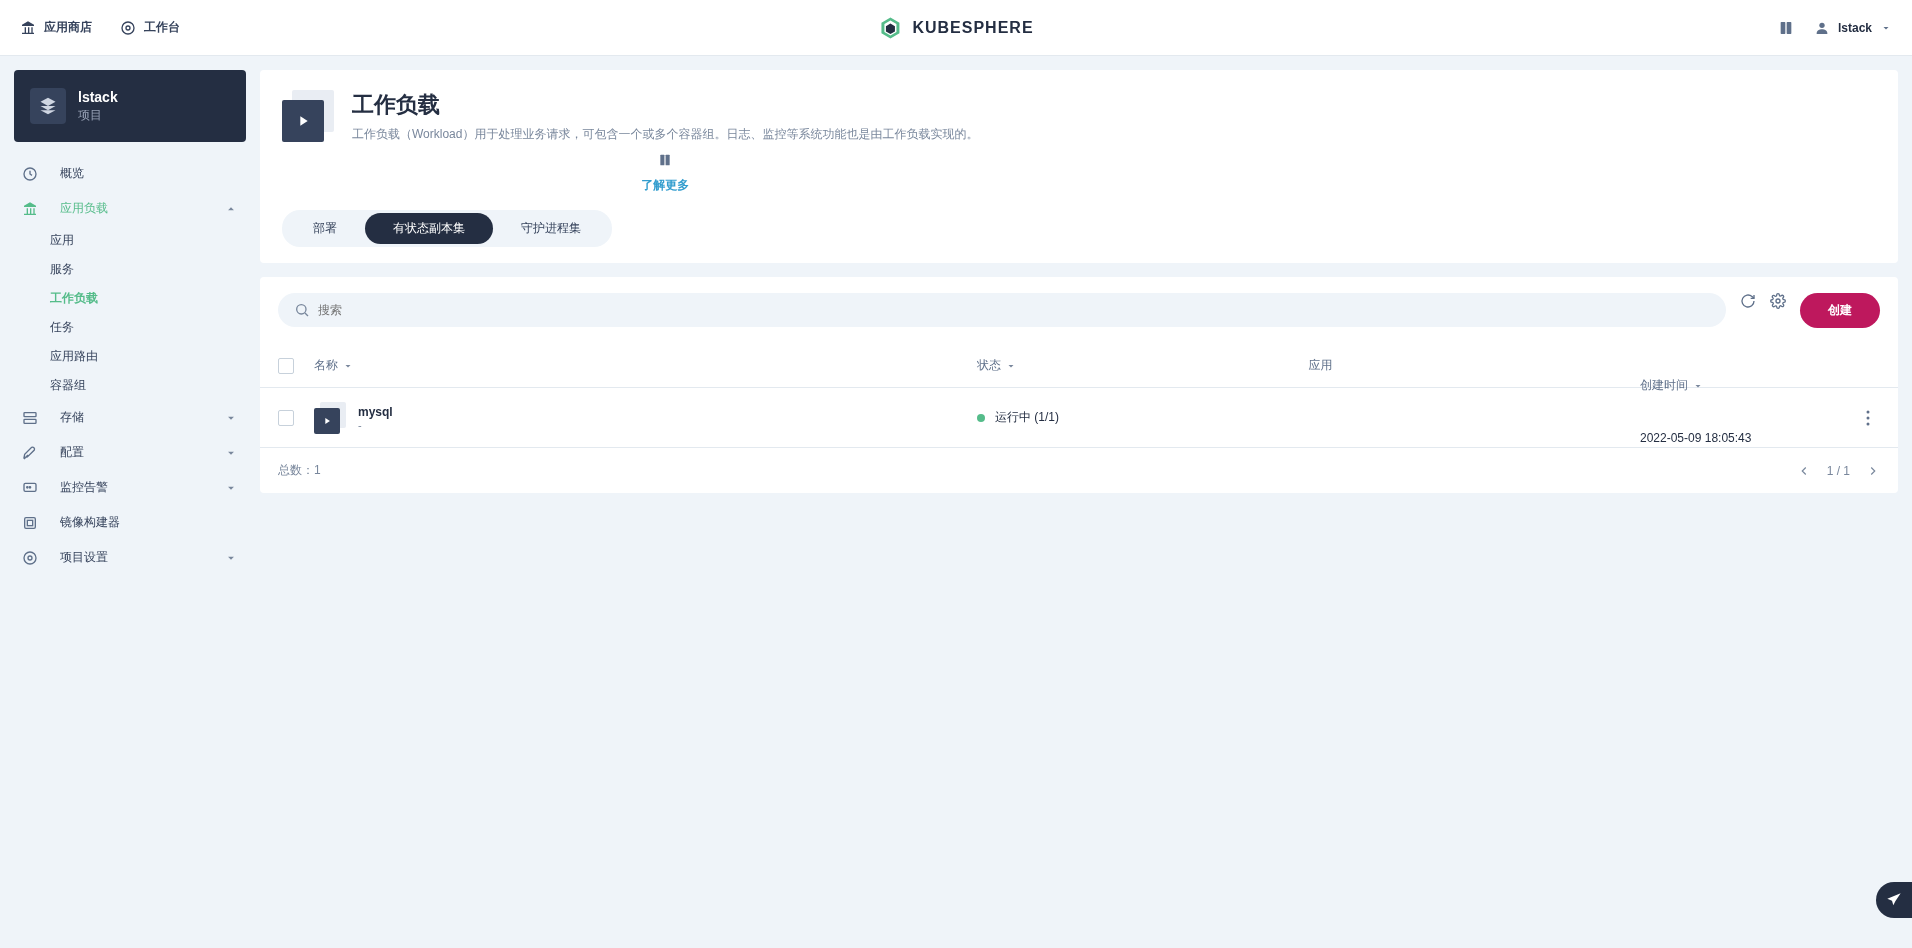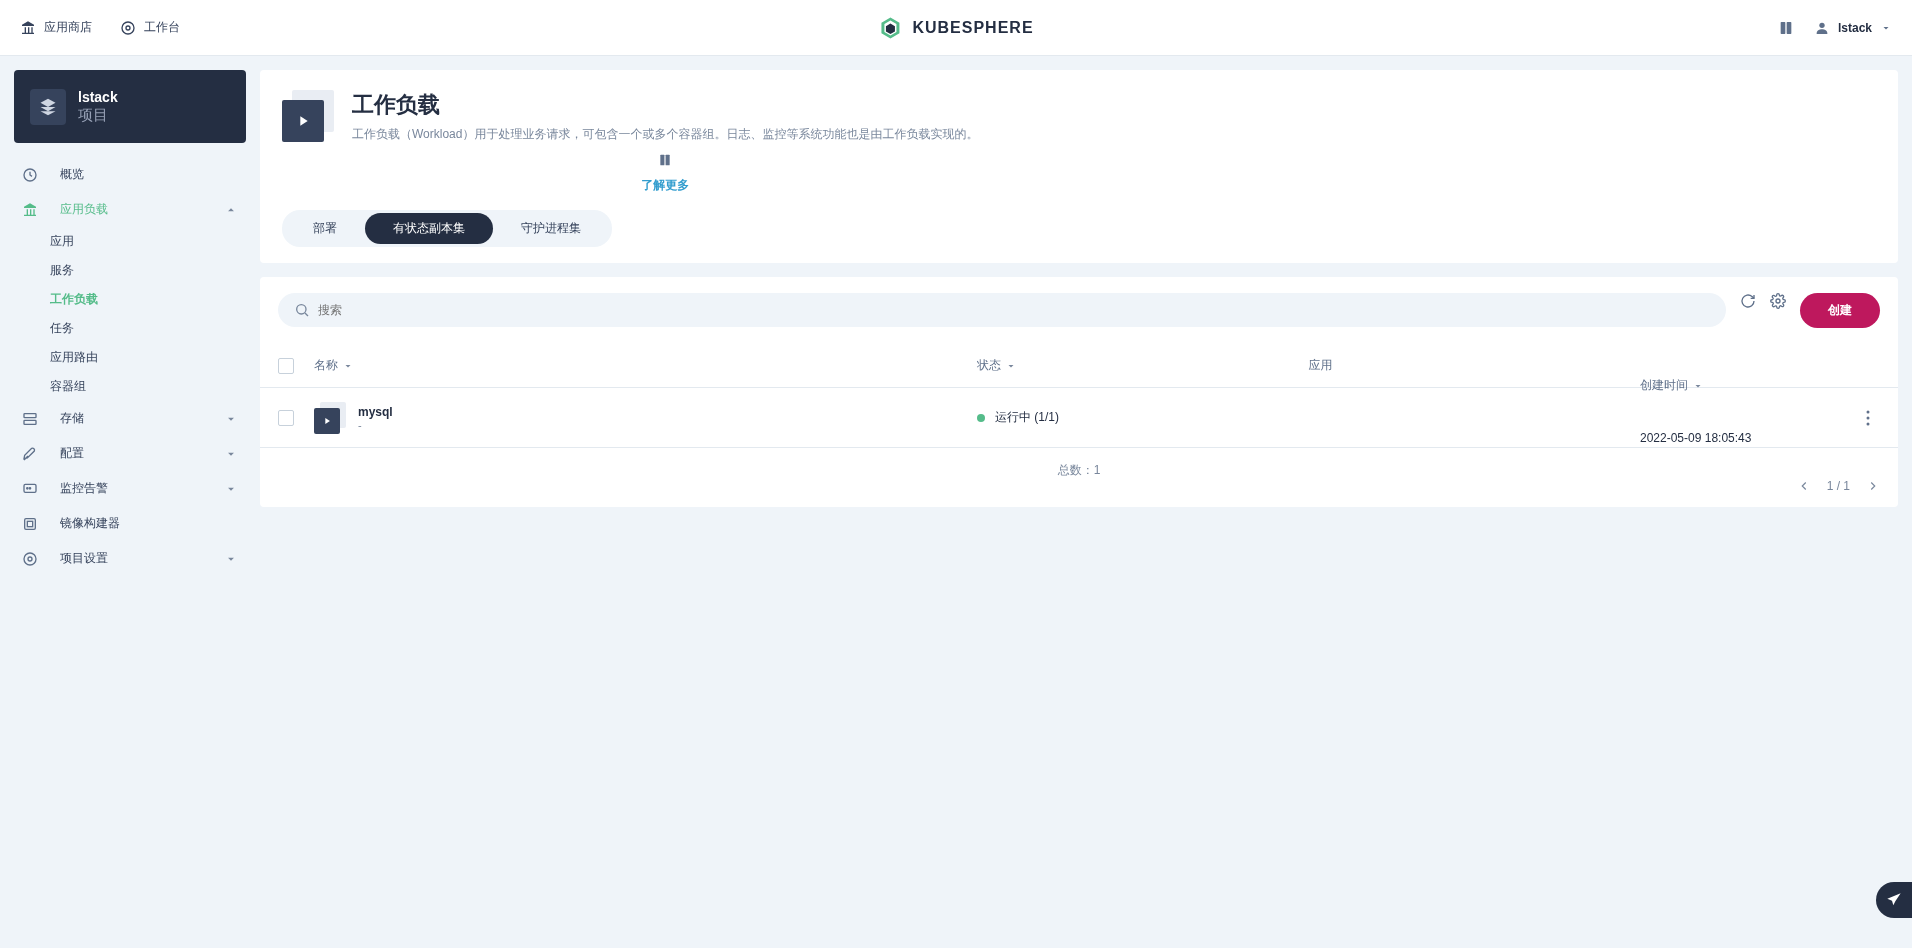--- a/index.html
+++ b/index.html
@@ -1,36 +1,36 @@
 <!DOCTYPE html>
 <html><head>
 <meta charset="utf-8">
 <style>
 * { margin:0; padding:0; box-sizing:border-box; }
 body { font-family:-apple-system,BlinkMacSystemFont,"Segoe UI","PingFang SC","Microsoft YaHei",sans-serif; background:#eff4f9; color:#242e42; font-size:12px; }
 .header { height:56px; background:#fff; border-bottom:1px solid #e3e9ef; display:flex; align-items:center; justify-content:space-between; padding:0 20px; position:relative; }
 .header-left { display:flex; align-items:center; gap:28px; }
-.header-link { display:flex; align-items:center; gap:8px; color:#36435c; font-weight:400; cursor:pointer; }
+.header-link { display:flex; align-items:center; gap:8px; color:#36435c; font-weight:700; cursor:pointer; }
 .header-link .hic { width:16px; height:16px; display:inline-flex; align-items:center; justify-content:center; color:#36435c; }
 .header-center { position:absolute; left:50%; transform:translateX(-50%); display:flex; align-items:center; gap:10px; }
 .header-center .logo-mark { width:24px; height:24px; }
 .header-center .logo-text { font-weight:700; font-size:16px; letter-spacing:1px; color:#242e42; }
 .header-right { display:flex; align-items:center; gap:20px; }
 .header-right .ic { width:16px; height:16px; color:#5f708a; }
 .user-block { display:flex; align-items:center; gap:8px; cursor:pointer; }
 .user-block .uname { font-weight:600; color:#242e42; }
 .user-block .caret { width:12px; height:12px; color:#5f708a; }
 
 .layout { display:flex; align-items:flex-start; padding:14px; gap:14px; }
 .sidebar { width:232px; flex-shrink:0; }
 .project-card { background:#242e42; border-radius:4px; padding:18px 16px; display:flex; align-items:center; gap:12px; margin-bottom:14px; }
 .project-card .pic { width:36px; height:36px; border-radius:4px; background:#36435c; display:flex; align-items:center; justify-content:center; }
 .project-card .pic svg{width:20px;height:20px;}
 .project-card .ptitle { color:#fff; font-weight:700; font-size:14px; line-height:1.3; }
-.project-card .psub { color:#96a0b5; font-size:15px; }
+.project-card .psub { color:#96a0b5; font-size:12px; }
 
 .nav-item { display:flex; align-items:center; gap:22px; padding:9px 8px; border-radius:4px; cursor:pointer; color:#36435c; font-weight:400; }
 .nav-item .nic { width:16px; height:16px; display:inline-flex; align-items:center; justify-content:center; color:#5f708a; }
 .nav-item.active { color:#55bc8a; }
 .nav-item.active .nic { color:#55bc8a; }
 .nav-item .exp { margin-left:auto; width:14px; height:14px; color:#79879c; }
 .nav-sub { padding-left:32px; display:flex; flex-direction:column; }
 .nav-sub-item { padding:6px 4px; color:#36435c; cursor:pointer; font-weight:400; }
 .nav-sub-item.active { color:#55bc8a; font-weight:600; }
 
@@ -74,21 +74,21 @@
 .row-icon { width:32px; height:32px; position:relative; }
 .row-icon .r1{width:26px;height:26px;background:#e9edf3;border-radius:2px;position:absolute;top:0;left:6px;}
 .row-icon .r2{width:26px;height:26px;background:#36435c;border-radius:2px;position:absolute;top:6px;left:0;display:flex;align-items:center;justify-content:center;}
 .row-icon .r2 svg{width:10px;height:10px;fill:#fff;}
 .row-name-text .n1 { font-weight:700; font-size:12px; color:#242e42; }
 .row-name-text .n2 { color:#79879c; font-size:11px; }
 .status-dot { width:8px; height:8px; border-radius:50%; background:#55bc8a; display:inline-block; margin-right:6px; }
 .more-btn { width:24px; height:24px; display:flex; align-items:center; justify-content:center; cursor:pointer; margin-left:auto; }
 .more-btn svg{width:4px;height:16px;}
 
-.footer { display:flex; align-items:center; padding:14px 18px; color:#79879c;flex-direction:column; }
+.footer { display:flex; align-items:center; padding:14px 18px; color:#79879c; }
 .footer .pg { margin-left:auto; display:flex; align-items:center; gap:16px; }
 .footer .pg .arr{width:14px;height:14px;cursor:pointer;}
 
 .float-tool { position:fixed; right:0; bottom:30px; width:36px; height:36px; background:#242e42; border-radius:18px 0 0 18px; display:flex; align-items:center; justify-content:center; cursor:pointer; }
 .float-tool svg{width:16px;height:16px;fill:#fff;}
 </style>
 </head>
 <body>
 
 <div class="header">

